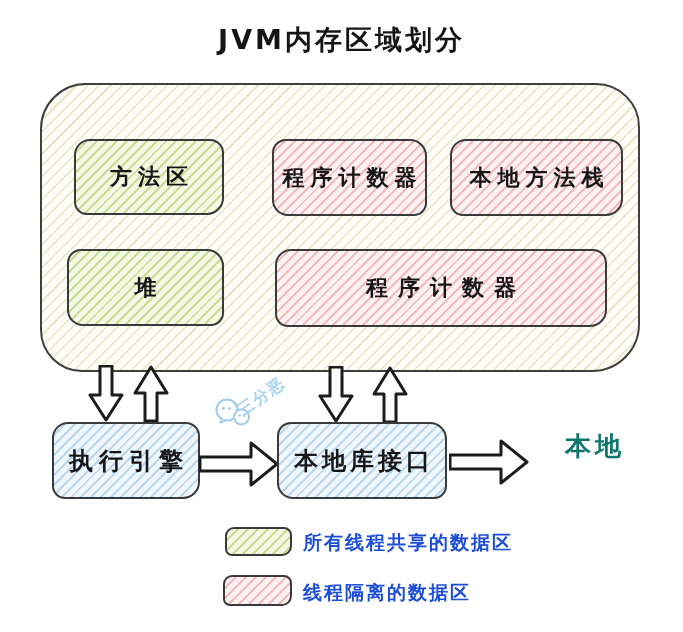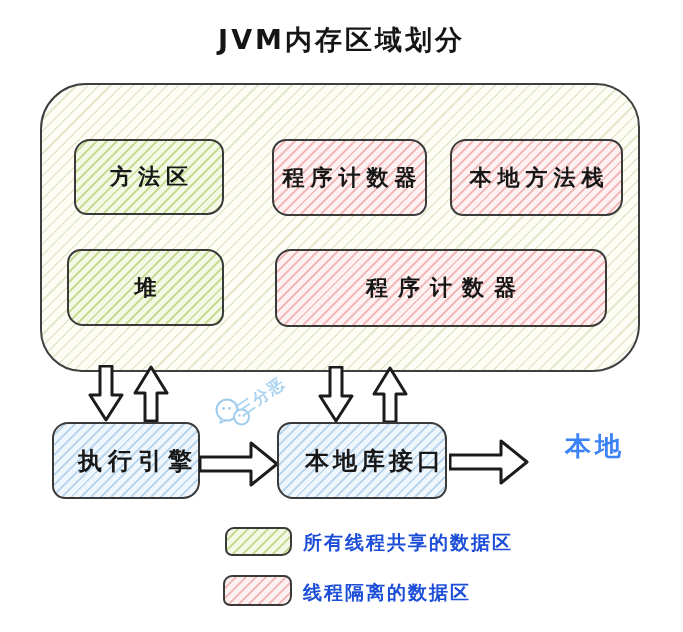--- a/index.html
+++ b/index.html
@@ -43,40 +43,39 @@
   }
   .hatch-pink{
     background-color:#fdf1f1;
     background-image:repeating-linear-gradient(135deg,
       #f2bcbc 0px, #f2bcbc 2px, transparent 2px, transparent 7px);
   }
   .hatch-blue{
     background-color:#eff6fc;
     background-image:repeating-linear-gradient(135deg,
       #bdd8ee 0px, #bdd8ee 2px, transparent 2px, transparent 7px);
-    justify-content:flex-end;
   }
   .r1{border-radius:16px 14px 17px 13px;}
   .r2{border-radius:14px 17px 13px 16px;}
 
   .box-method{left:32px;top:54px;width:150px;height:76px;}
   .box-vmstack{left:230px;top:54px;width:155px;height:77px;}
   .box-nmstack{left:408px;top:54px;width:173px;height:77px;}
   .box-heap{left:25px;top:164px;width:157px;height:77px;}
   .box-pc{left:233px;top:164px;width:332px;height:78px;letter-spacing:10px;text-indent:10px;}
 
   .box-engine{left:52px;top:422px;width:148px;height:77px;font-size:24px;}
   .box-interface{left:277px;top:422px;width:170px;height:77px;font-size:24px;letter-spacing:4px;text-indent:4px;}
 
   .arrow{position:absolute;}
   .arrow svg{display:block;}
 
   .native-lib{
     position:absolute;left:532px;top:428px;width:126px;
-    text-align:center;font-size:26px;font-weight:bold;color:#3b82f6;
+    text-align:center;font-size:26px;font-weight:bold;color:#0f766e;
     line-height:1.45;letter-spacing:4px;
   }
 
   .watermark{position:absolute;left:214px;top:372px;width:100px;height:60px;}
   .watermark-text{
     position:absolute;left:32px;top:28px;
     color:#a8d2ef;font-size:16px;font-weight:bold;letter-spacing:2px;
     transform:rotate(-35deg);transform-origin:left bottom;
     white-space:nowrap;
   }

